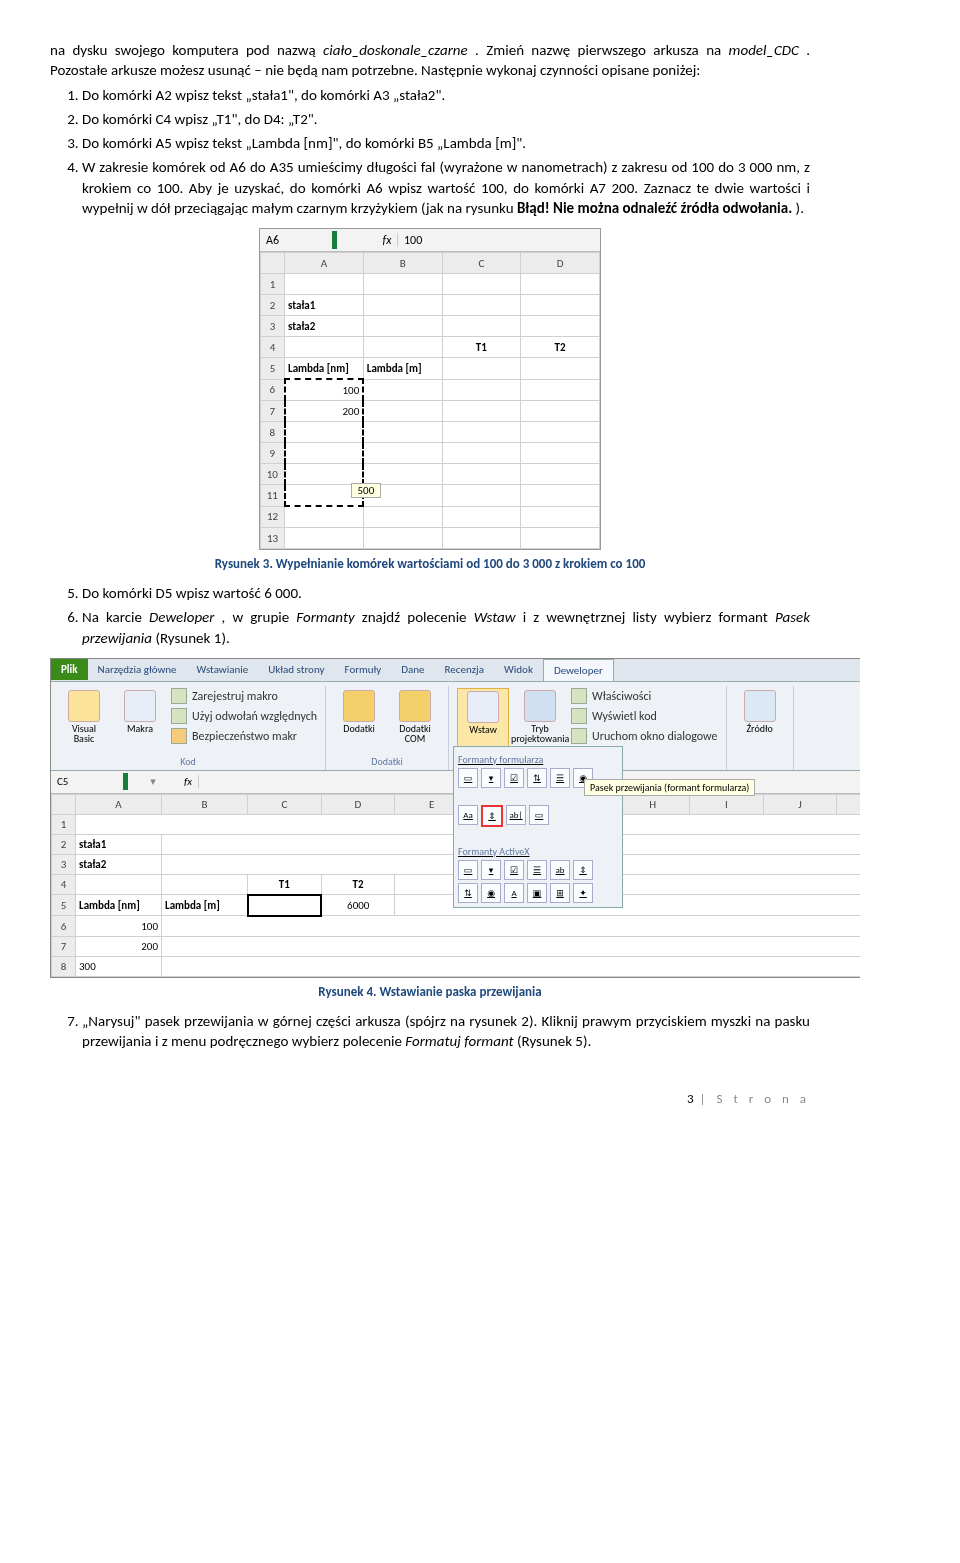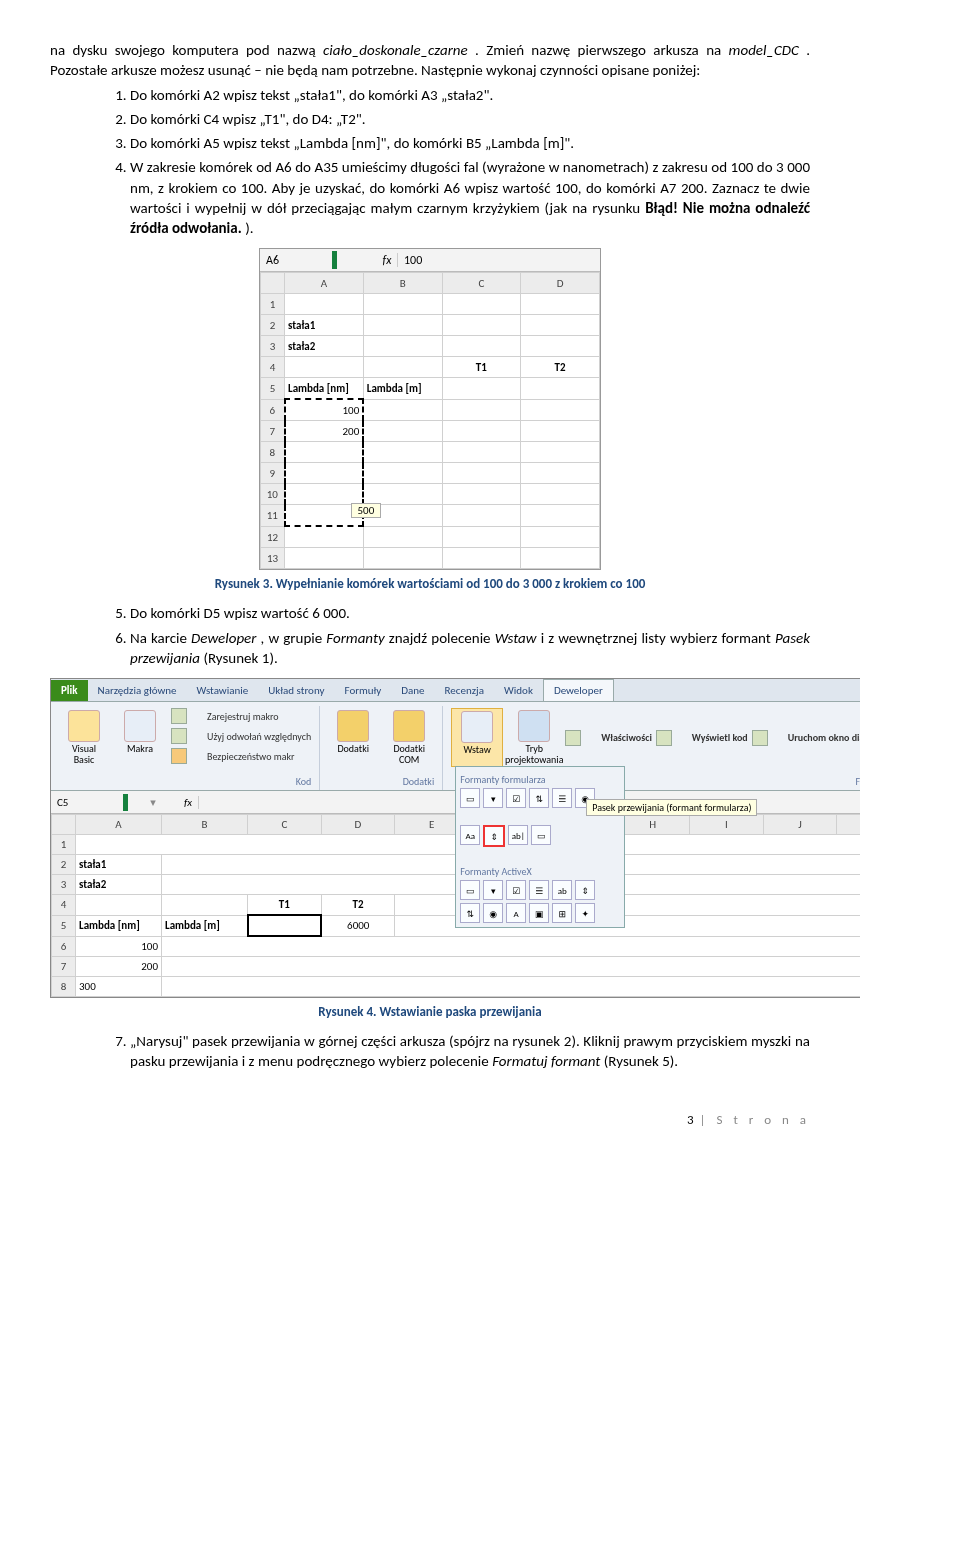--- a/index.html
+++ b/index.html
@@ -8,21 +8,21 @@
     color: #000;
     margin: 0;
     padding: 40px 50px;
     width: 860px;
     box-sizing: border-box;
     background: #fff;
   }
   p { margin: 0 0 4px 0; line-height: 1.35; text-align: justify; }
   .italic { font-style: italic; }
   .bold { font-weight: bold; }
-  ol.main-list { margin: 4px 0 4px 80px; padding: 0; }
+  ol.main-list { margin: 4px 0 4px 32px; padding: 0; }
   ol.main-list li { margin-bottom: 4px; line-height: 1.35; text-align: justify; }
   .fig-caption { color: #1f497d; font-weight: bold; font-size: 13px; text-align: center; margin: 6px 0 12px 0; }
   .footer { text-align: right; margin-top: 40px; font-size: 13px; color: #888; letter-spacing: 4px;}
   .footer .pnum { color: #000; letter-spacing: normal; margin-right: 6px;}
 
   
   .excel1 { margin: 10px auto 4px auto; width: 340px; border: 1px solid #999; font-size: 12px; background:#fff;}
   .xl-namebar { display:flex; align-items:center; background:#f3f3f3; border-bottom:1px solid #bbb; height:22px;}
   .xl-namebox { width:60px; border-right:5px solid #15803d; padding:2px 6px; }
   .xl-fx { width:20px; text-align:center; font-style:italic; border-right:1px solid #ccc;}
@@ -43,25 +43,25 @@
   .ribbon-tabs { display:flex; align-items:center; background:#dfe6ee; border-bottom:1px solid #9aa;}
   .ribbon-tab { padding:4px 10px; color:#2a4a7a; cursor:default;}
   .ribbon-tab.file { background:#3a8b1a; color:#fff; font-weight:bold; border-radius:0 0 0 0;}
   .ribbon-tab.active { background:#f4f7fb; border:1px solid #9aa; border-bottom:none; color:#2a4a7a;}
   .ribbon-body { background:#eef2f7; display:flex; border-bottom:1px solid #9aa; padding:4px 4px 0 4px; gap:4px;}
   .ribbon-group { border-right:1px solid #c5cedb; padding:2px 8px 2px 4px; display:flex; flex-direction:column; justify-content:space-between; min-height:80px;}
   .ribbon-group .g-items { display:flex; gap:6px;}
   .big-btn { display:flex; flex-direction:column; align-items:center; width:46px; gap:2px; padding:2px; cursor:default;}
   .big-btn .ico { width:30px; height:30px; background:#f7d977; border:1px solid #caa; border-radius:3px;}
   .big-btn .lbl { font-size:10px; text-align:center; line-height:1.05;}
-  .small-line { display:flex; align-items:center; gap:20px; font-size:10px; color:#333; white-space:nowrap;}
+  .small-line { display:flex; align-items:center; gap:5px; font-size:12px; color:#333; white-space:nowrap;}
   .small-ico { width:14px; height:14px; background:#d7e3c0; border:1px solid #9a9;}
-  .group-label { font-size:10px; text-align:right; color:#6277a0; padding-top:2px;}
+  .group-label { font-size:10px; text-align:center; color:#6277a0; padding-top:2px;}
   .dd-panel { position:relative;}
-  .dd-pop { position:absolute; top:60px; left:8px; background:#eef2f7; border:1px solid #8aa; width:160px; padding:4px; font-size:10px; z-index:5;}
+  .dd-pop { position:absolute; top:60px; left:0; background:#eef2f7; border:1px solid #8aa; width:160px; padding:4px; font-size:10px; z-index:5;text-decoration:underline;}
   .dd-pop .sect { color:#6277a0; font-size:10px; margin:2px 0;}
   .dd-iconrow { display:flex; gap:3px; flex-wrap:wrap;}
   .dd-iconrow span { width:18px; height:18px; background:#fafdff; border:1px solid #aac; display:flex; align-items:center; justify-content:center; font-size:9px;}
   .dd-iconrow span.hl { border:2px solid #e33; }
   .tt2 { position:absolute; left:130px; top:32px; background:#ffffe1; border:1px solid #aaa; padding:1px 5px; white-space:nowrap; z-index:6;}
 
   .excel2 .xl-namebar { background:#f3f3f3;}
   .excel2 .xl-grid th, .excel2 .xl-grid td { height:17px;}
   .excel2 .xl-grid { width:100%;}
   .excel2 .xl-grid td.sel { border:2px solid #000;}
@@ -283,21 +283,21 @@
     <div class="ribbon-group dd-panel">
       <div class="g-items">
         <div class="big-btn" style="background:#fce6a8;border:1px solid #e0b040;">
             <div class="ico" style="background:#e7eef7"></div>
             <div class="lbl">Wstaw</div>
           </div>
         <div class="big-btn">
             <div class="ico" style="background:#cfe0f2"></div>
             <div class="lbl">Tryb projektowania</div>
           </div>
-        <div style="display:flex;gap:4px;font-weight:bold;">
+        <div style="display:flex;flex-direction:column;gap:4px;">
           <div class="small-line">
               <span class="small-ico"></span>
               <span>Właściwości</span>
             </div>
           <div class="small-line">
               <span class="small-ico"></span>
               <span>Wyświetl kod</span>
             </div>
           <div class="small-line">
               <span class="small-ico"></span>

